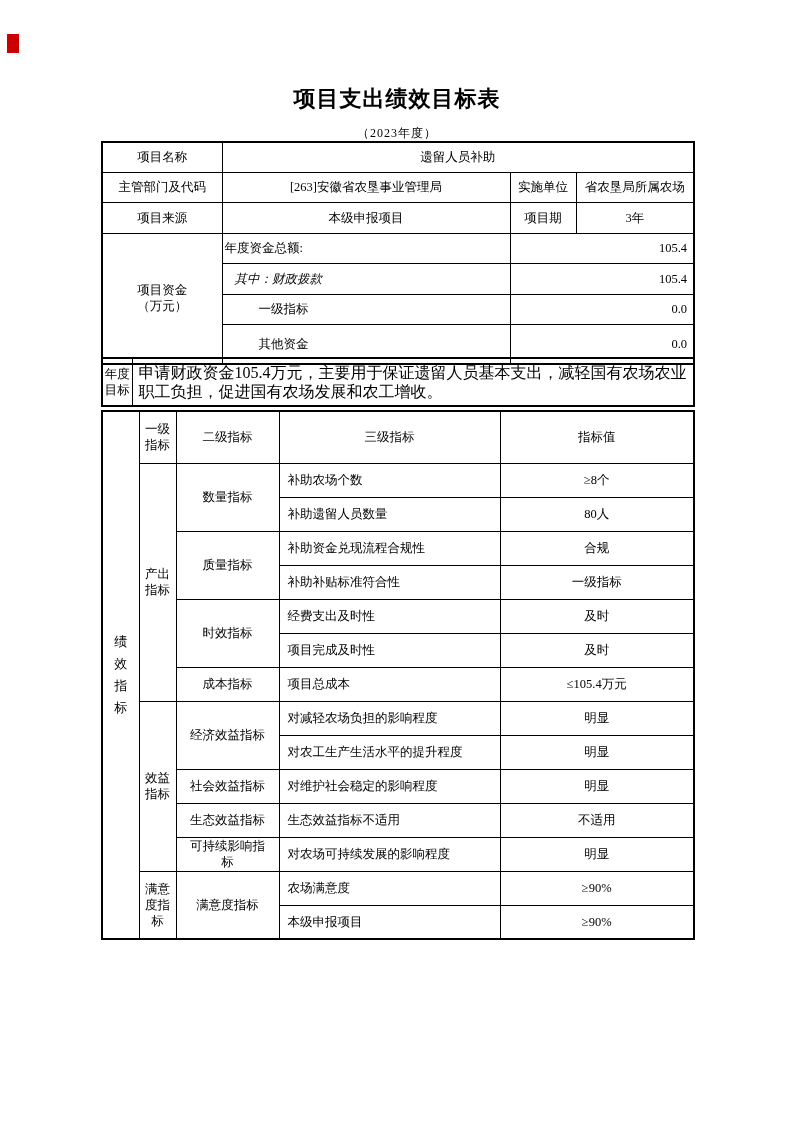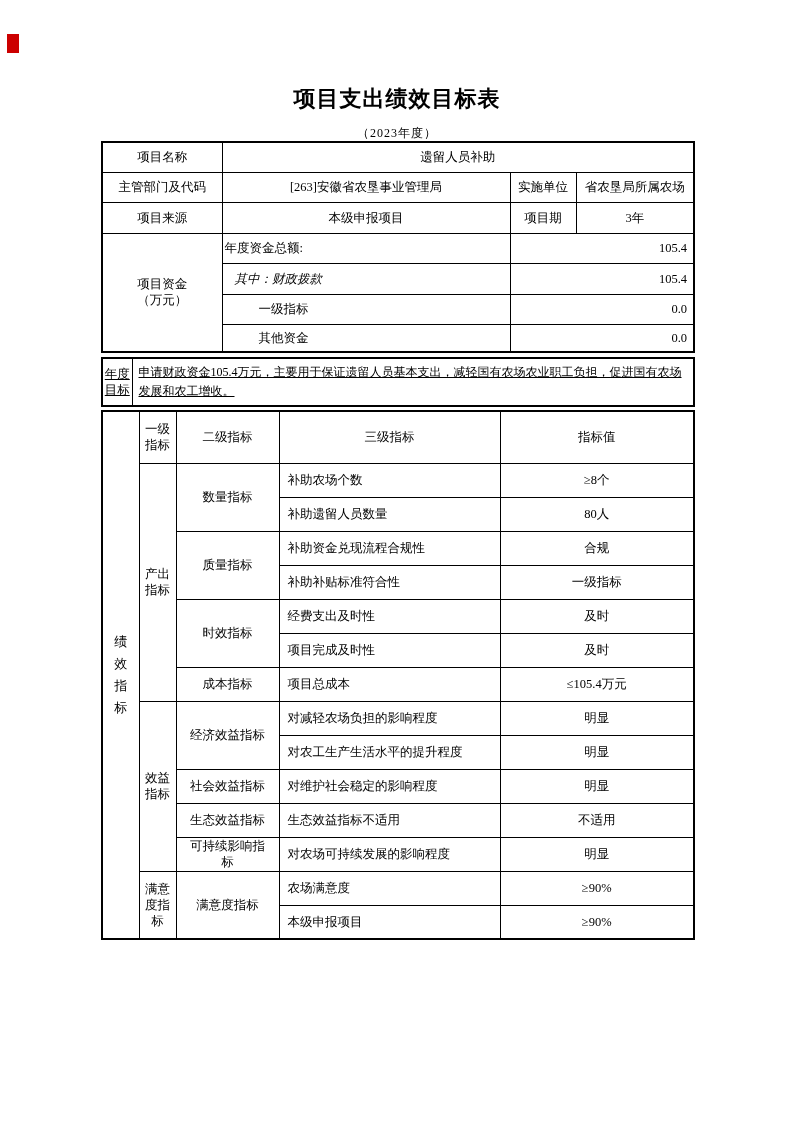--- a/index.html
+++ b/index.html
@@ -14,25 +14,25 @@
   td,th{border:1px solid #000;padding:0 2px;font-weight:normal;text-align:center;vertical-align:middle;
         overflow:hidden;line-height:16px;}
   table{border:2px solid #000;}
   .ta-l{text-align:left;}
   .ta-r{text-align:right;margin-left:7px;}
   .wrap2{word-break:break-all;line-height:16px;}
   .fund-name{margin-top:32px;}
   .fund-name-mid{padding-left:12px;font-style:italic;}
   .fund-name-ind{padding-left:36px;}
   .fund-val{padding-right:6px;}
-  .goal-text{font-size:12px;line-height:19px;text-align:left;padding:4px 6px;border-radius:13px;}
+  .goal-text{font-size:16px;line-height:19px;text-align:left;padding:4px 6px;border-radius:13px;}
   .l3cell{text-align:left;padding-left:8px;}
   .side-vert{width:14px;margin:0 auto;word-break:break-all;line-height:22px;font-size:13px;}
   #tableA{top:141px;}
-  #tableB{top:357px;text-decoration:underline;}
+  #tableB{top:357px;}
   #tableC{top:410px;}
 </style>
 </head>
 <body>
 
 <div class="marker"></div>
 
 <div class="title">项目支出绩效目标表</div>
 <div class="subtitle">（2023年度）</div>
 
@@ -70,21 +70,21 @@
     <td colspan="2" class="ta-r fund-val">105.4</td>
   </tr>
   <tr style="height:31px">
     <td class="ta-l fund-name-mid">其中：财政拨款</td>
     <td colspan="2" class="ta-r fund-val">105.4</td>
   </tr>
   <tr style="height:30px">
     <td class="ta-l fund-name-ind">一级指标</td>
     <td colspan="2" class="ta-r fund-val">0.0</td>
   </tr>
-  <tr style="height:28px">
+  <tr style="height:40px">
     <td class="ta-l fund-name-ind">其他资金</td>
     <td colspan="2" class="ta-r fund-val">0.0</td>
   </tr>
 </tbody>
     </table>
 </div>
 
 <div class="tblwrap" id="tableB">
 <table>
   <colgroup>

